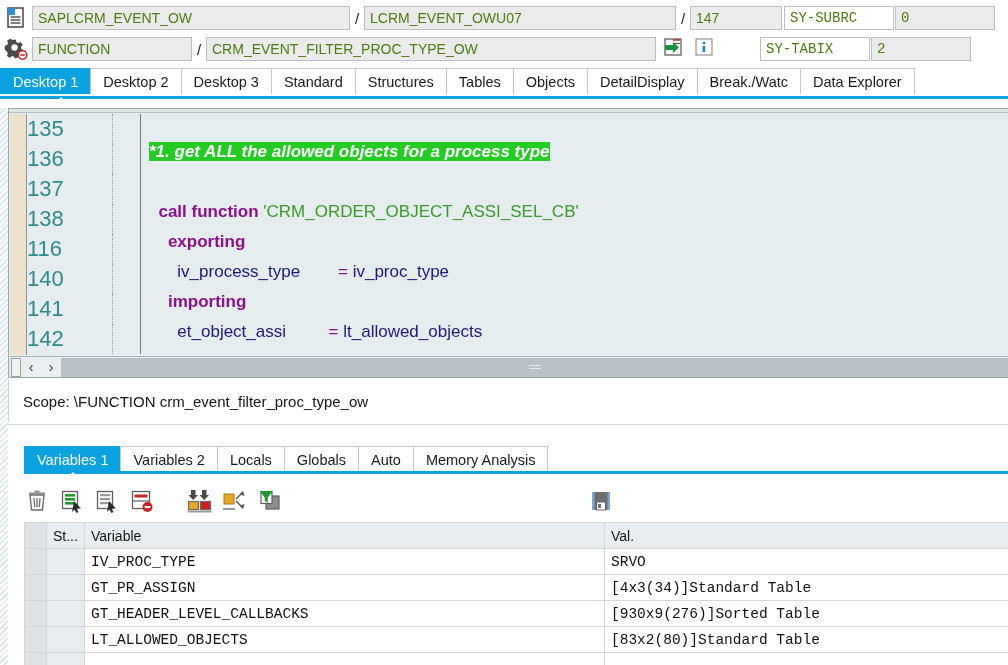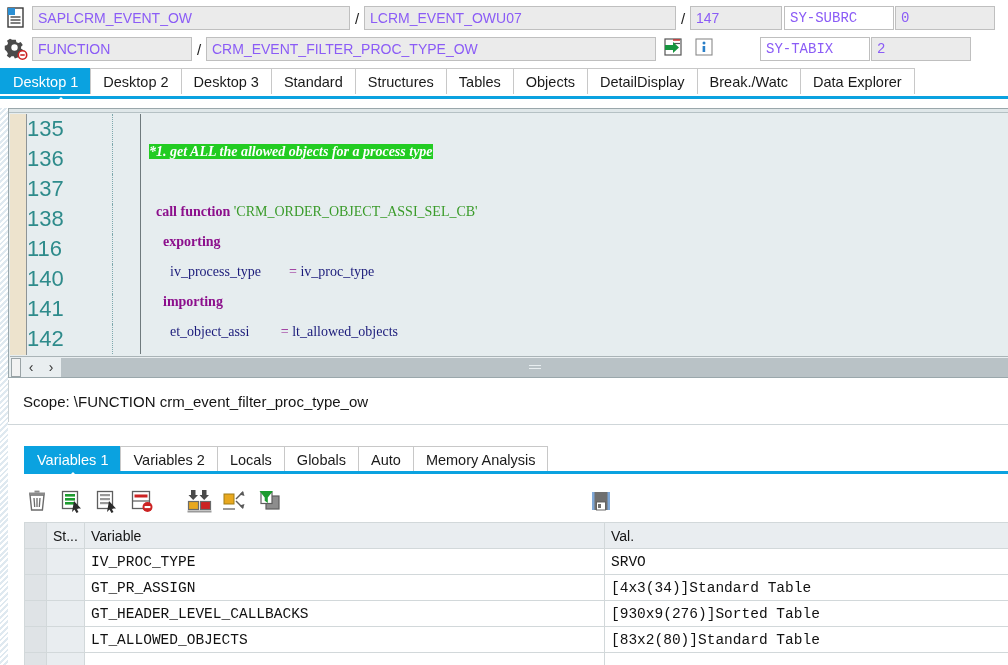--- a/index.html
+++ b/index.html
@@ -37,21 +37,21 @@
     flex: 0 0 auto;
   }
 
   .fld {
     height: 24px;
     background: #ebebeb;
     border: 1px solid #bfbfbf;
     box-sizing: border-box;
     font-family: "Liberation Sans", sans-serif;
     font-size: 14px;
-    color: #8b5cf6;
+    color: #4d7c0f;
     line-height: 22px;
     padding: 0 5px;
     white-space: nowrap;
     overflow: hidden;
     flex: 0 0 auto;
   }
   .fld.mono {
     font-family: "Liberation Mono", monospace;
     font-size: 14px;
   }
@@ -154,22 +154,22 @@
   }
   .lsep {
     width: 28px;
     flex: 0 0 auto;
     height: 30px;
     border-right: 1px solid #6f7a7d;
     box-sizing: border-box;
   }
   .ctext {
     flex: 1 1 auto;
-    font-family: Liberation Serif, serif;
-    font-size: 14px;
+    font-family: Liberation Sans, sans-serif;
+    font-size: 17px;
     line-height: 30px;
     height: 30px;
     white-space: pre;
     padding-left: 8px;
     color: #222;
     overflow: hidden;
     margin-top: 46px;
   }
   .tok-cmt {
     background: #22cc22;

